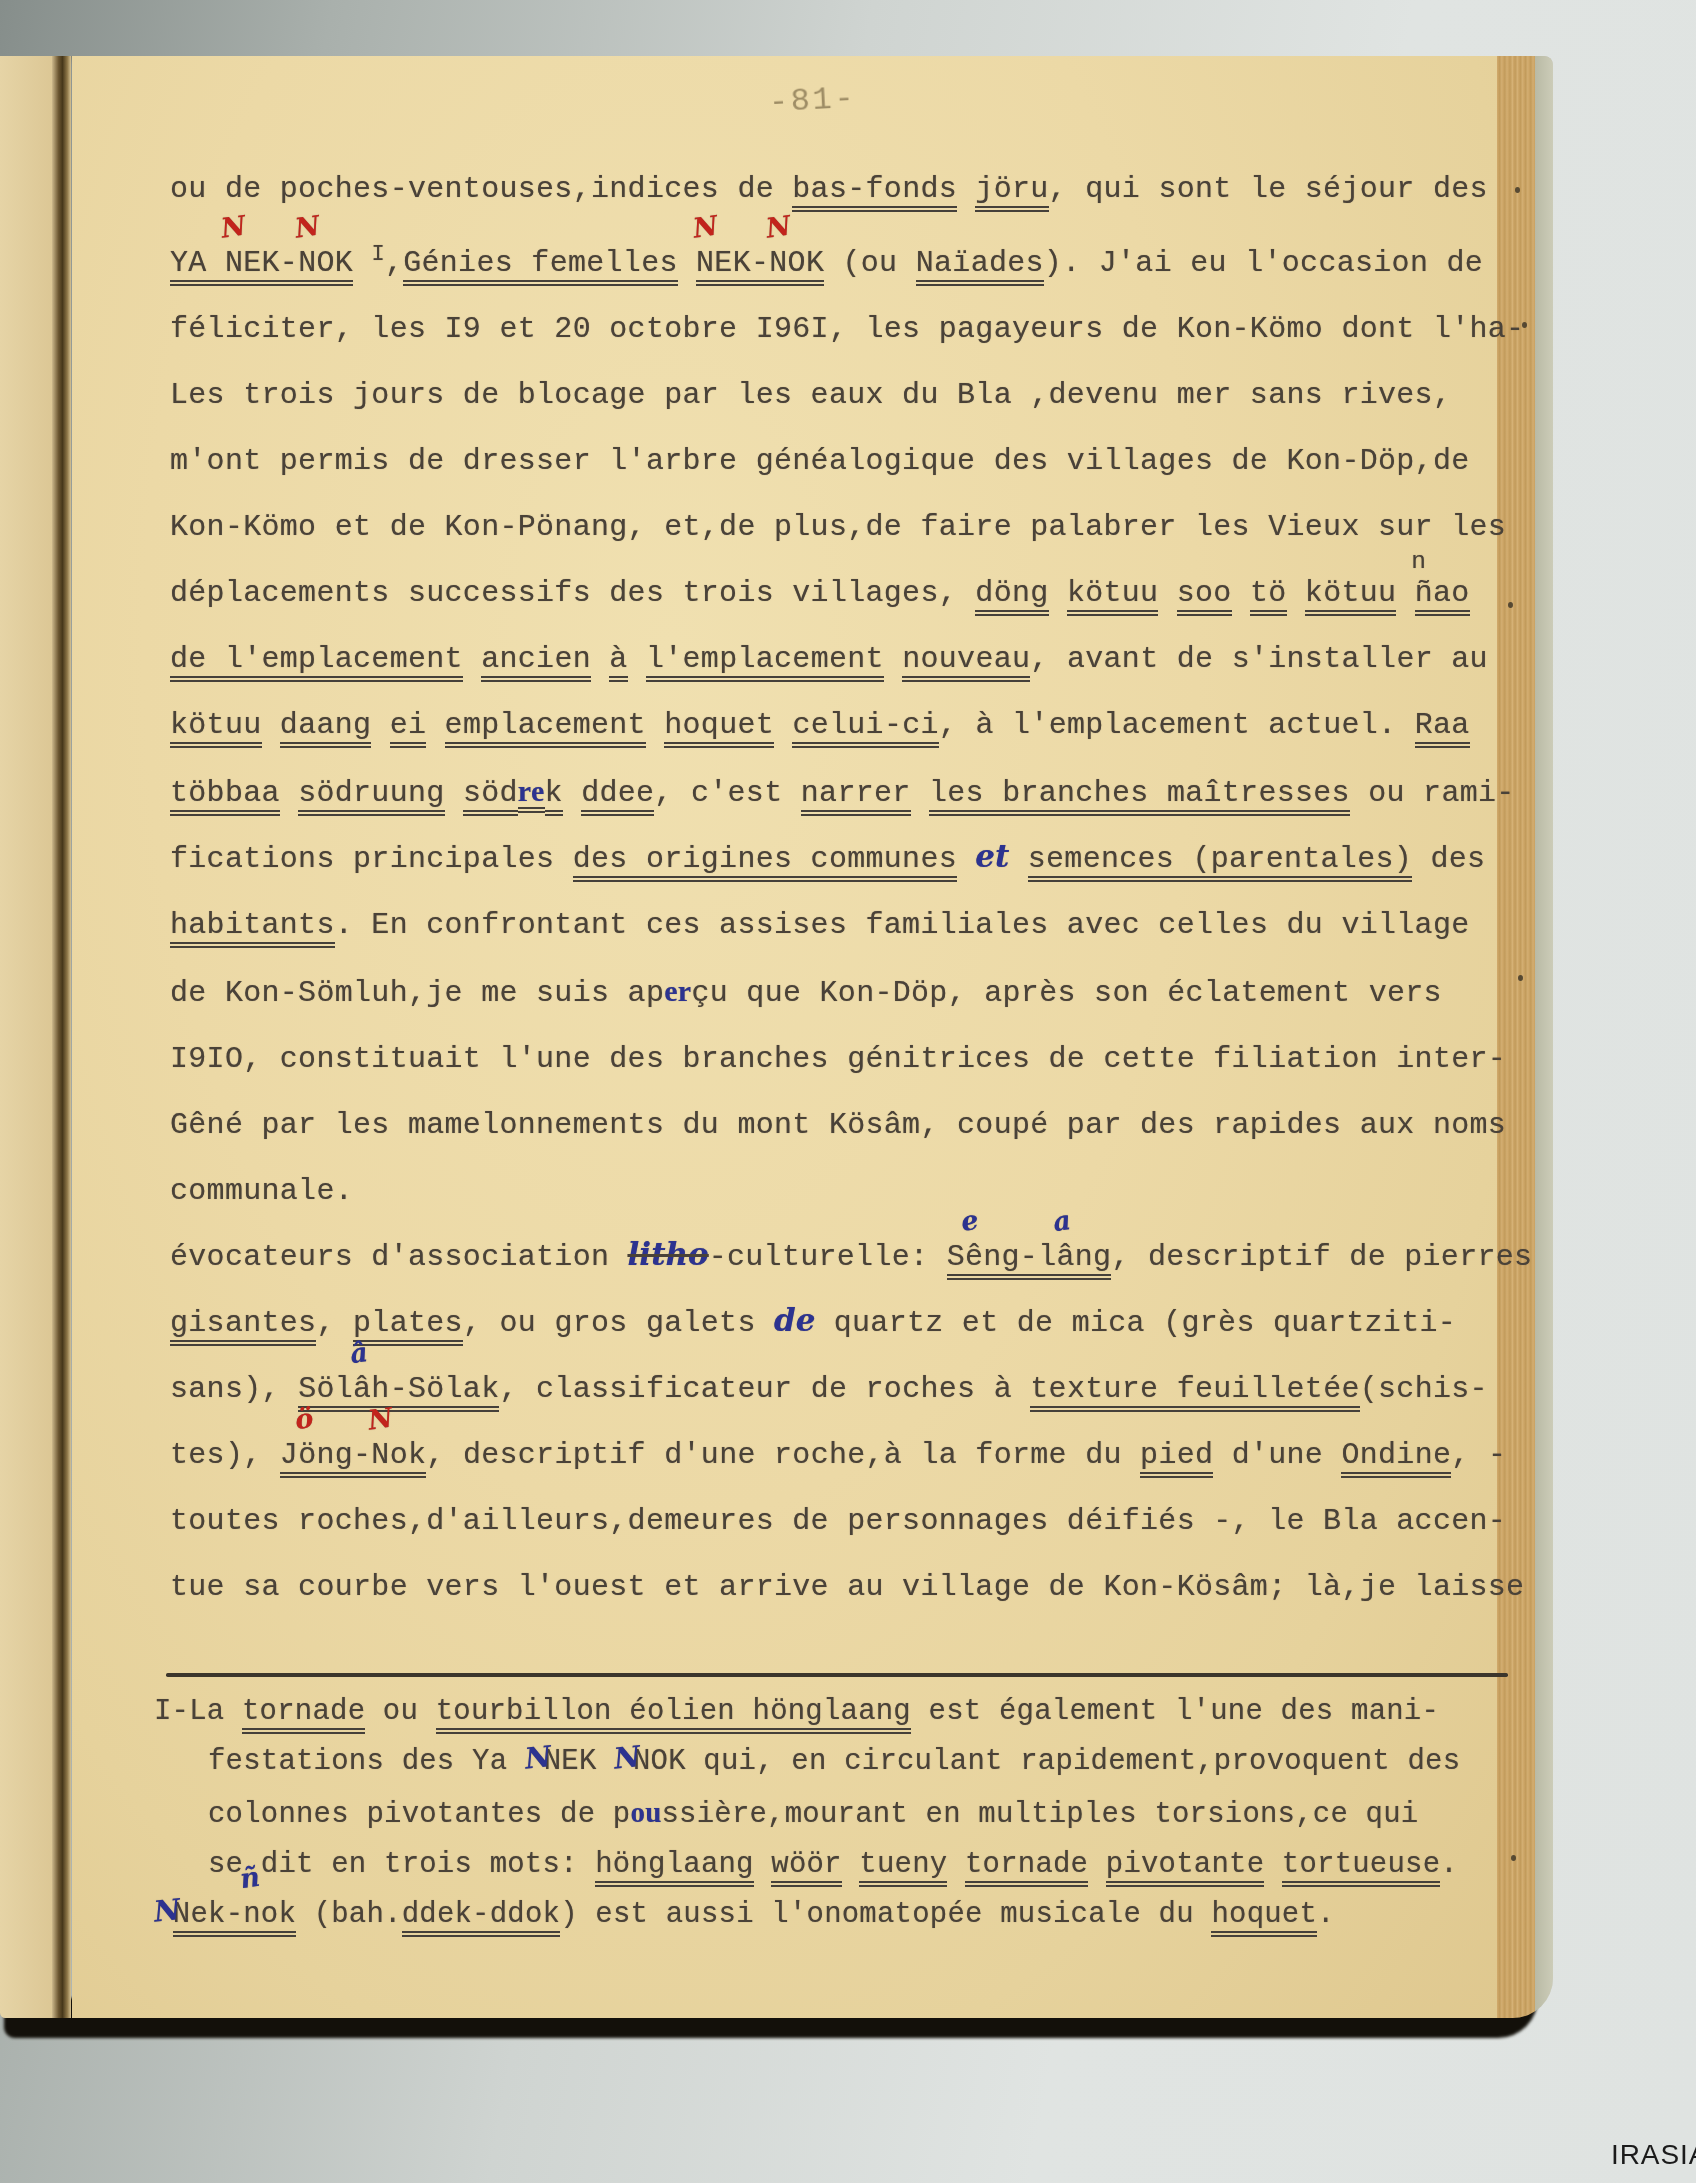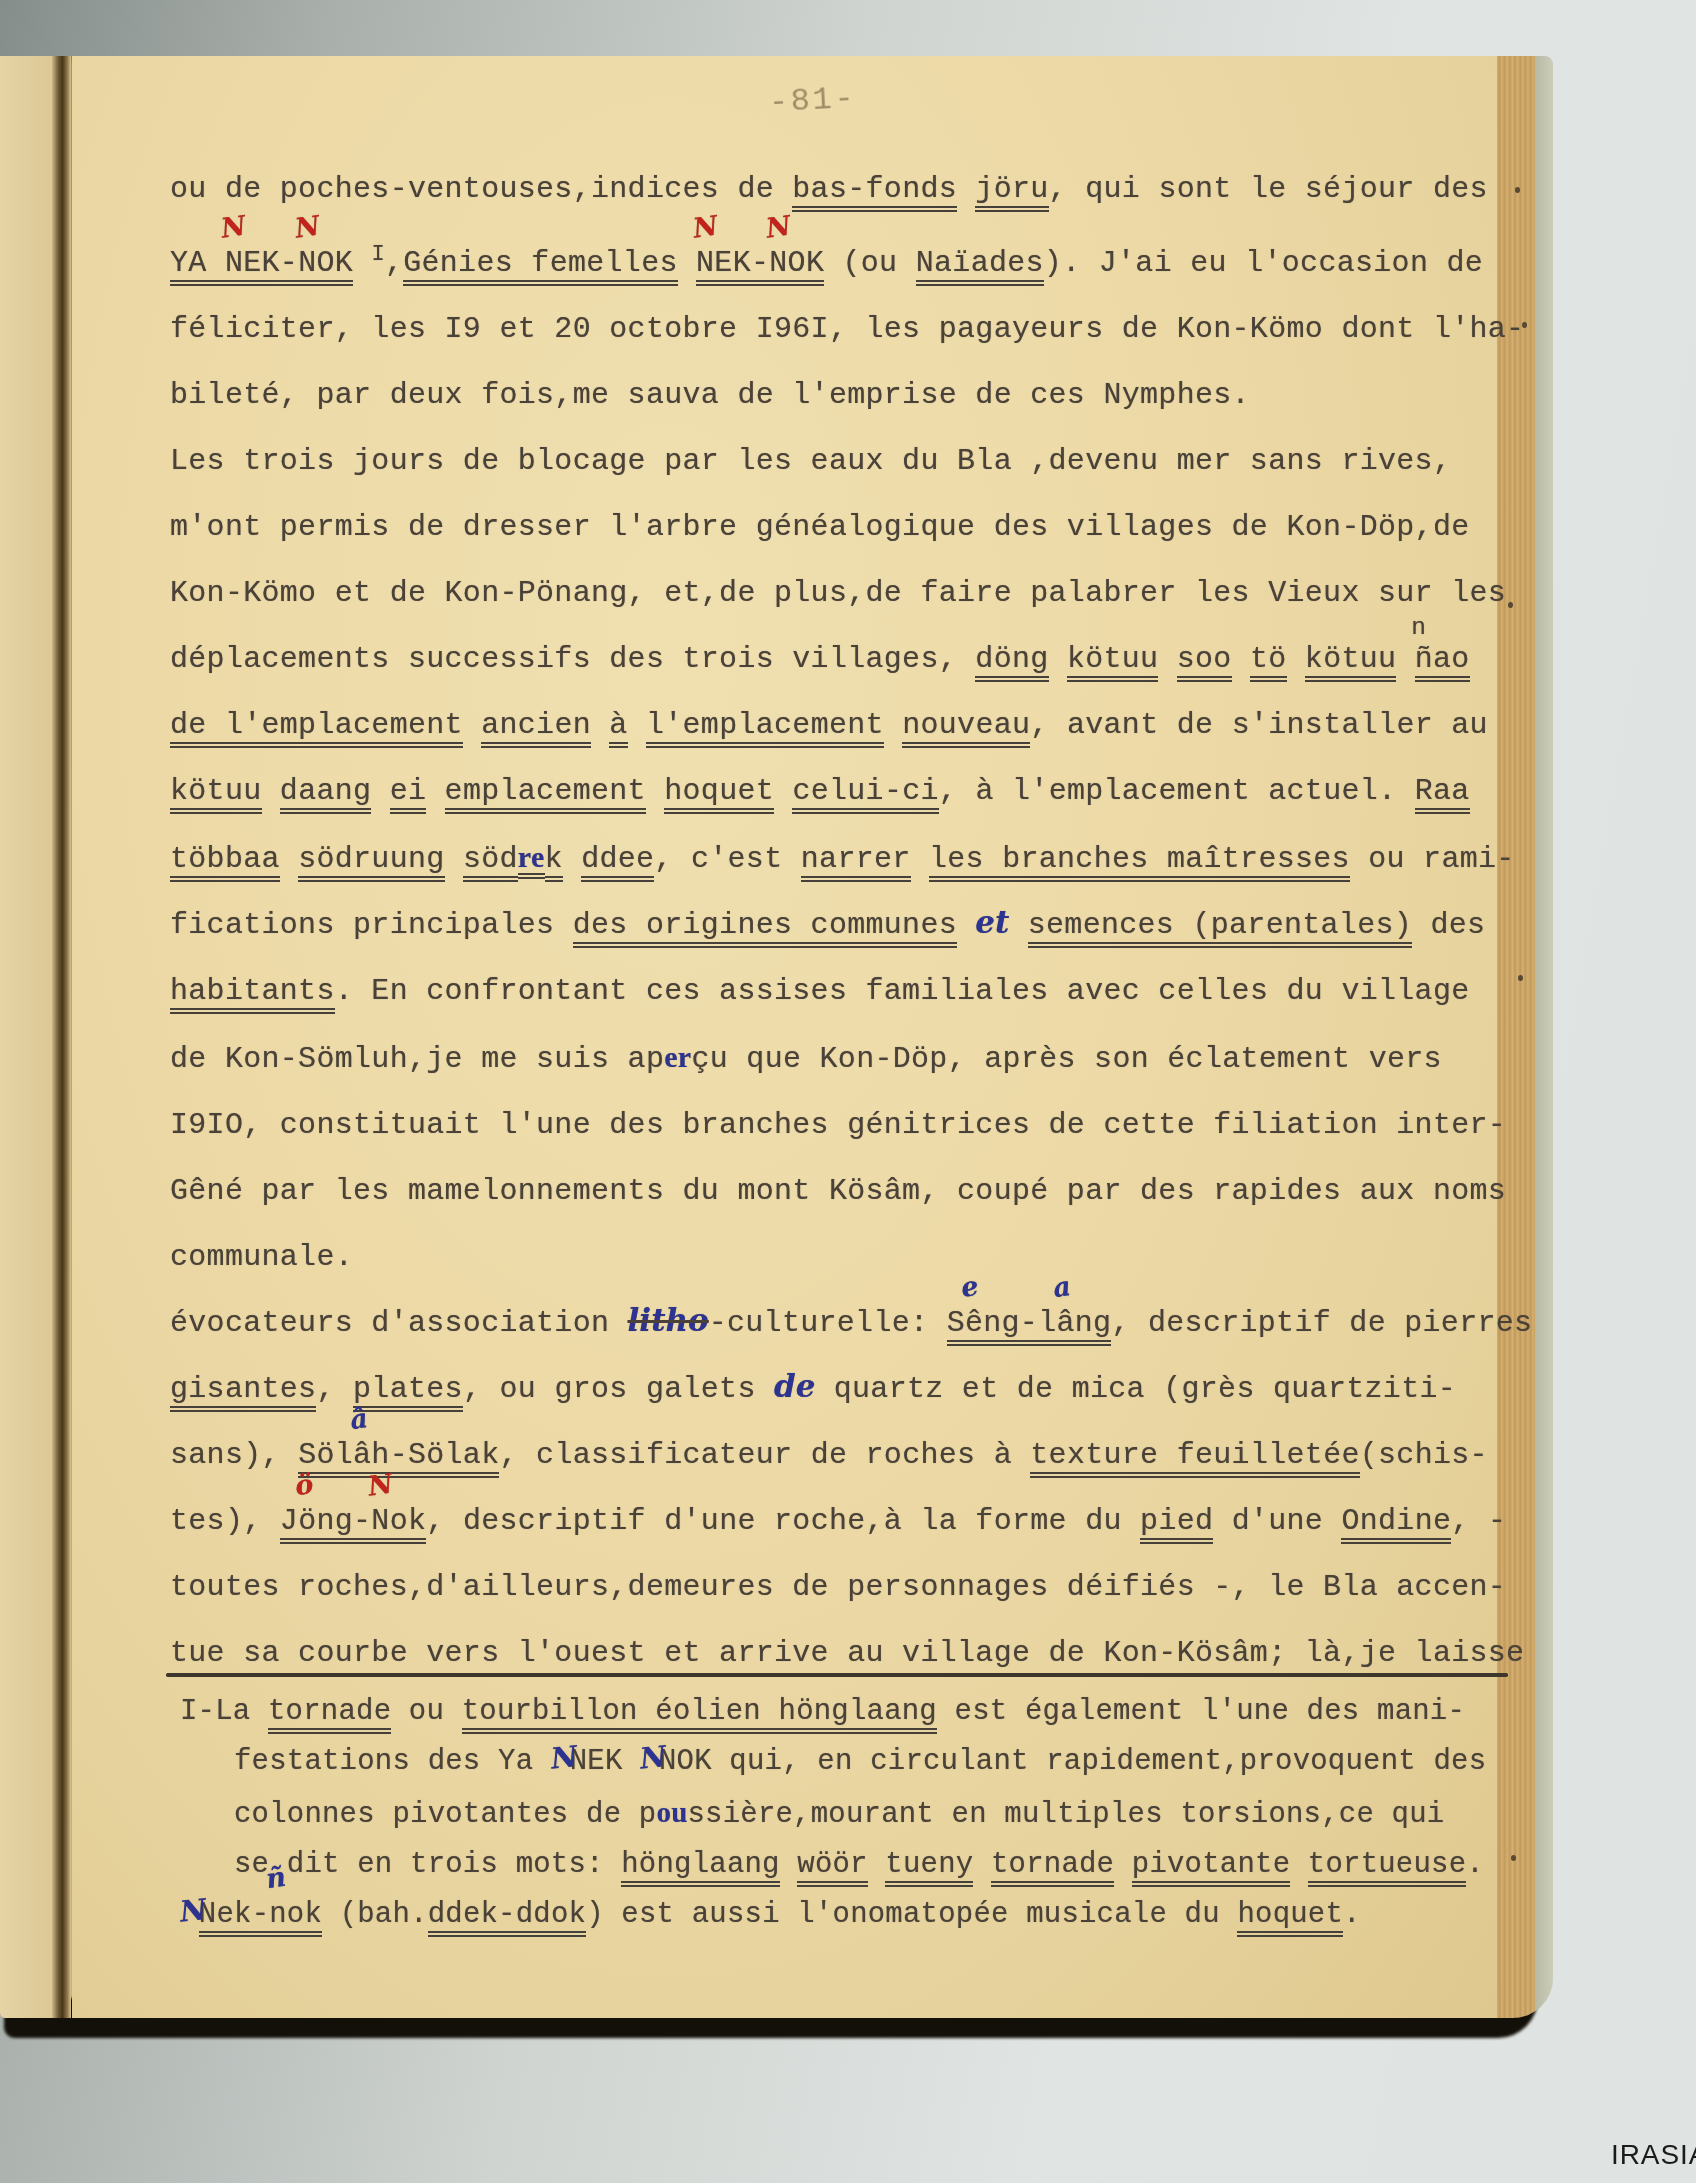--- a/index.html
+++ b/index.html
@@ -35,21 +35,21 @@
     color:rgba(92,76,46,.55);transform:rotate(-3deg);filter:blur(0.4px);
   }
   .main-text{
     position:absolute;left:170px;top:100px;width:1341px;
     font:400 30px/66px "Liberation Mono","DejaVu Sans Mono",monospace;
     color:#4a4238;letter-spacing:0.3px;white-space:nowrap;
     text-shadow:0 0 0.9px rgba(74,66,56,.55);
   }
   .fn-rule{position:absolute;left:166px;top:1617px;width:1342px;height:4.4px;background:#3c362c;border-radius:1.7px;}
   .fn-text{
-    position:absolute;left:180px;top:1631px;width:1345px;
+    position:absolute;left:154px;top:1631px;width:1345px;
     font:400 29px/50px "Liberation Mono","DejaVu Sans Mono",monospace;
     color:#4a4238;letter-spacing:0.2px;white-space:nowrap;
     text-shadow:0 0 0.9px rgba(74,66,56,.55);
   }
   .fn-line.ind{padding-left:54px;}
 
   .u{border-bottom:6.1px double #45403a;}
   .b{color:#2c3390;font-weight:700;font-family:Liberation Serif, serif;}
   .u.b{border-color:#45403a;}
   .sup{font-size:22px;vertical-align:10.5px;}
@@ -86,21 +86,20 @@
   <div class="speck" style="left:1508px;top:546px;"></div>
   <div class="speck" style="left:1518px;top:919px;"></div>
   <div class="speck" style="left:1511px;top:1799px;"></div>
 
   <div class="page-num">-81-</div>
 
   <div class="main-text" id="body-lines">
       <div class="tline"><span>ou de poches-ventouses,indices de </span><span class="u">bas-fonds</span><span> </span><span class="u">jöru</span><span>, qui sont le séjour des</span></div>
       <div class="tline"><span class="u">YA </span><span class="mk c-r"><b>N</b></span><span class="u">NEK-</span><span class="mk c-r"><b>N</b></span><span class="u">NOK</span><span> </span><span class="sup">I</span><span>,</span><span class="u">Génies femelles</span><span> </span><span class="mk c-r"><b>N</b></span><span class="u">NEK-</span><span class="mk c-r"><b>N</b></span><span class="u">NOK</span><span> (ou </span><span class="u">Naïades</span><span>). J'ai eu l'occasion de</span></div>
       <div class="tline"><span>féliciter, les I9 et 20 octobre I96I, les pagayeurs de Kon-Kömo dont l'ha-</span></div>
-      <div class="tline"><span>bileté, par deux fois,me sauva de l'emprise de ces Nymphes.</span></div>
       <div class="tline"><span>Les trois jours de blocage par les eaux du Bla ,devenu mer sans rives,</span></div>
       <div class="tline"><span>m'ont permis de dresser l'arbre généalogique des villages de Kon-Döp,de</span></div>
       <div class="tline"><span>Kon-Kömo et de Kon-Pönang, et,de plus,de faire palabrer les Vieux sur les</span></div>
       <div class="tline"><span>déplacements successifs des trois villages, </span><span class="u">döng</span><span> </span><span class="u">kötuu</span><span> </span><span class="u">soo</span><span> </span><span class="u">tö</span><span> </span><span class="u">kötuu</span><span> </span><span class="mk c-k"><b>n</b></span><span class="u">ñao</span></div>
       <div class="tline"><span class="u">de l'emplacement</span><span> </span><span class="u">ancien</span><span> </span><span class="u">à</span><span> </span><span class="u">l'emplacement</span><span> </span><span class="u">nouveau</span><span>, avant de s'installer au</span></div>
       <div class="tline"><span class="u">kötuu</span><span> </span><span class="u">daang</span><span> </span><span class="u">ei</span><span> </span><span class="u">emplacement</span><span> </span><span class="u">hoquet</span><span> </span><span class="u">celui-ci</span><span>, à l'emplacement actuel. </span><span class="u">Raa</span></div>
       <div class="tline"><span class="u">többaa</span><span> </span><span class="u">södruung</span><span> </span><span class="u">söd</span><span class="u b">re</span><span class="u">k</span><span> </span><span class="u">ddee</span><span>, c'est </span><span class="u">narrer</span><span> </span><span class="u">les branches maîtresses</span><span> ou rami-</span></div>
       <div class="tline"><span>fications principales </span><span class="u">des origines communes</span><span> </span><span class="hb">et</span><span> </span><span class="u">semences (parentales)</span><span> des</span></div>
       <div class="tline"><span class="u">habitants</span><span>. En confrontant ces assises familiales avec celles du village</span></div>
       <div class="tline"><span>de Kon-Sömluh,je me suis ap</span><span class="b">er</span><span>çu que Kon-Döp, après son éclatement vers</span></div>

